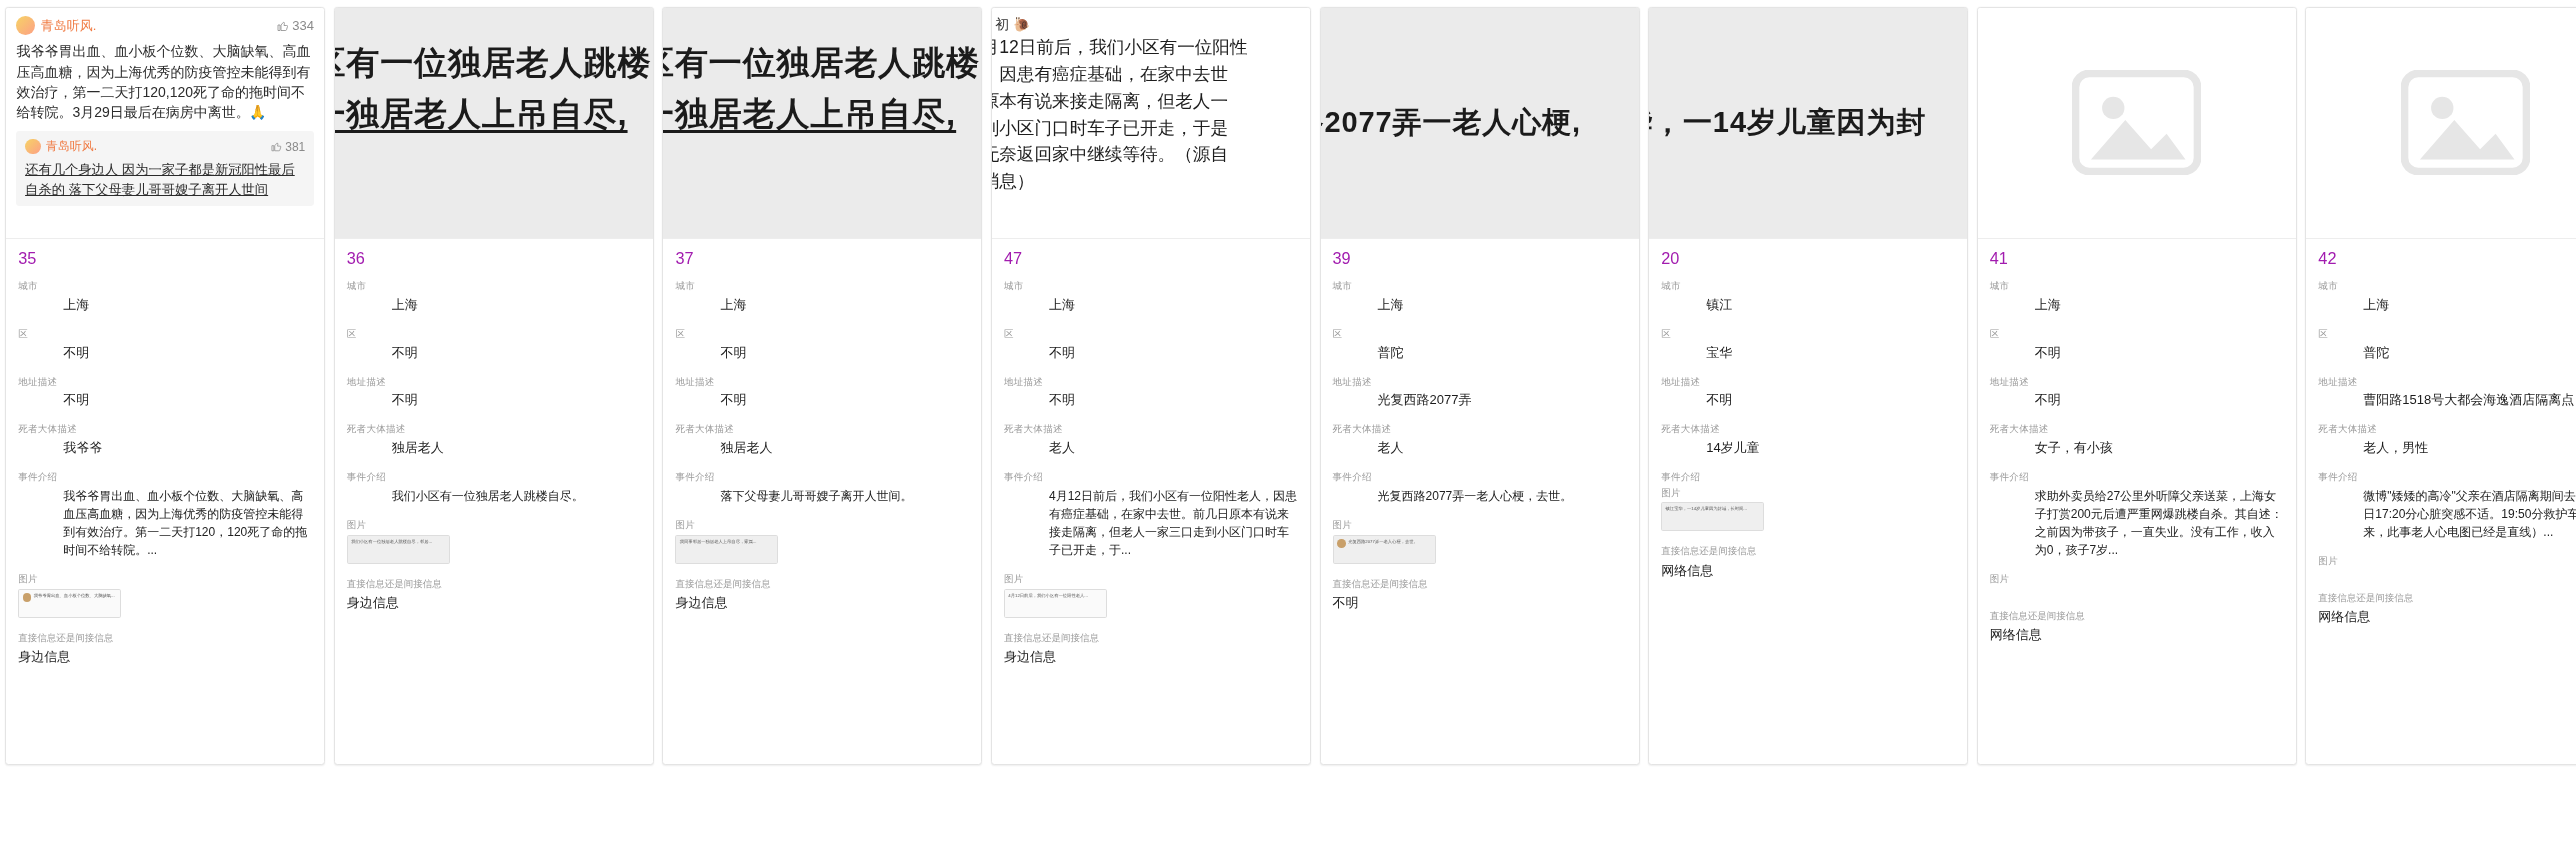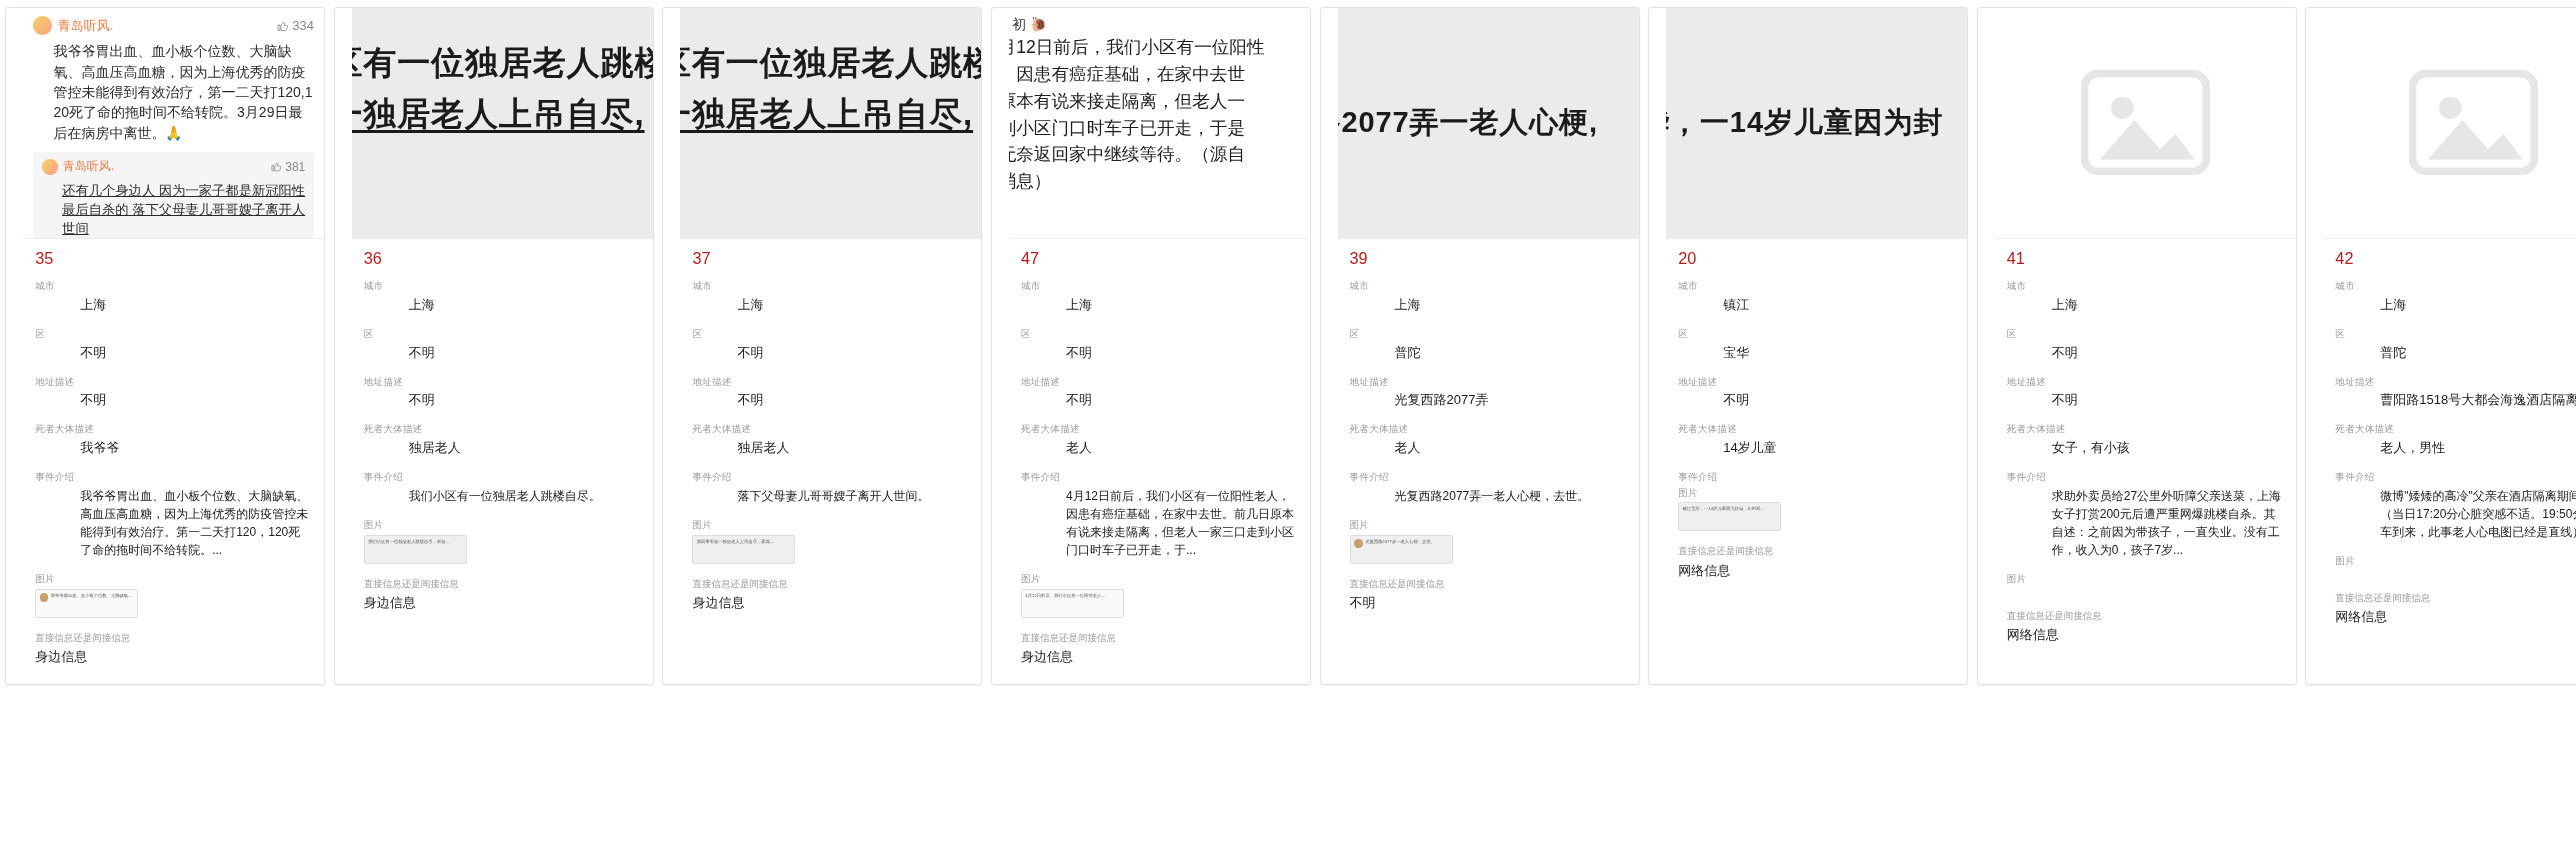--- a/index.html
+++ b/index.html
@@ -22,24 +22,23 @@
     height: 862px;
     background: #fff;
   }
   .card {
     width: 320px;
     flex: 0 0 320px;
     background: #ffffff;
     border: 0.9px solid #e4e4e4;
     border-radius: 3.4px;
     box-shadow: 0 0.9px 1.7px rgba(0,0,0,0.07);
-    height: 678px;
+    height: 758px;
     overflow: hidden;
     position: relative;
-    padding-left: 17px;
   }
   
   .media {
     width: 100%;
     height: 231px;
     background: #ececec;
     overflow: hidden;
     position: relative;
     border-bottom: 0.9px solid #ededed;
   }
@@ -72,21 +71,20 @@
     font-size: 13px;
     color: #8a8a8a;
     display: flex; align-items: center; gap: 3.4px;
   }
   .post-body {
     margin-top: 6px;
     font-size: 14px;
     line-height: 1.45;
     color: #2b2b2b;
     word-break: break-all;
-    margin-left: 20px;
   }
   .post-quote {
     margin-top: 8.6px;
     background: #f5f5f5;
     border-radius: 3.4px;
     padding: 6.9px 8.6px;
   }
   .post-quote .post-head { font-size: 12px; }
   .post-quote .post-body { font-size: 13.3px; margin-top: 5.2px; text-decoration: underline; }
 
@@ -157,21 +155,21 @@
     justify-content: center;
   }
   .ph svg { display: block; }
 
   
   .fields {
     padding: 10.3px 12px 0 12px;
   }
   .rec-id {
     font-size: 16.3px;
-    color: #b91c1c;
+    color: #a21caf;
     margin-bottom: 12px;
   }
   .flabel {
     font-size: 9.5px;
     color: #9a9a9a;
     margin-bottom: 2.6px;
     letter-spacing: 0.3px;
   }
   .fvalue {
     font-size: 13px;

